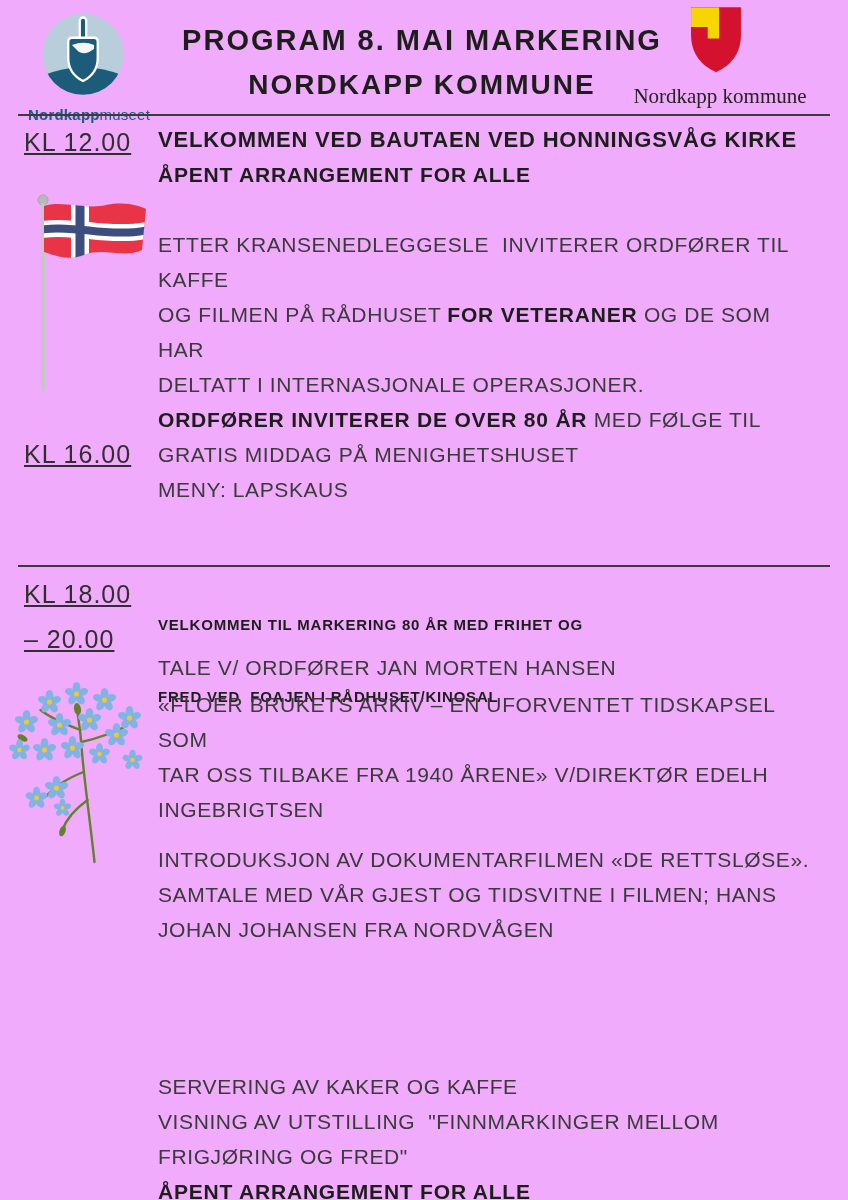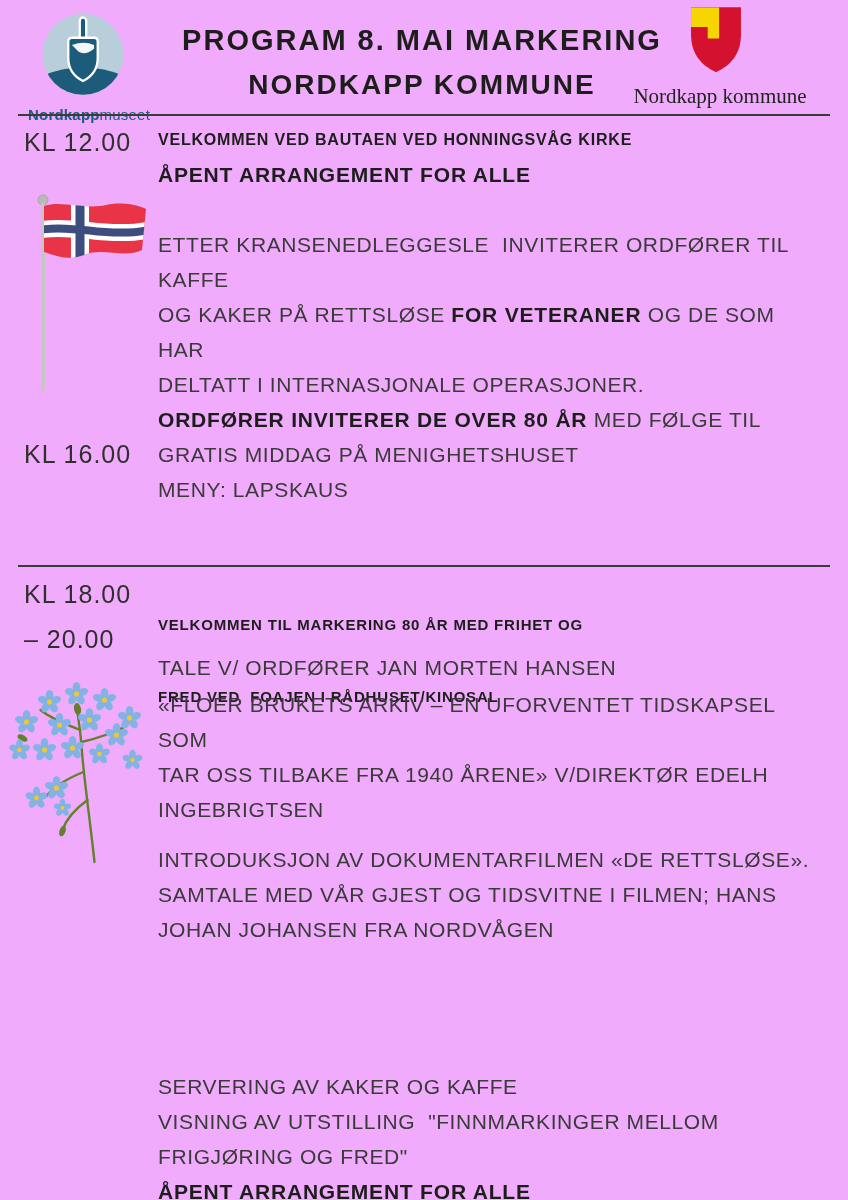--- a/index.html
+++ b/index.html
@@ -18,30 +18,30 @@
   .title-block{position:absolute;left:152px;top:24px;width:540px;text-align:center;color:#1d1d1b;}
   .title-l1{font-size:29px;font-weight:700;letter-spacing:2px;white-space:nowrap;}
   .title-l2{font-size:28px;font-weight:700;letter-spacing:2px;margin-top:12px;white-space:nowrap;}
   .crest{position:absolute;left:690px;top:6px;}
   .kommune-name{position:absolute;left:612px;top:84px;width:216px;text-align:center;
     font-family:"Liberation Serif",serif;font-size:21px;color:#23231f;white-space:nowrap;}
   .rule{position:absolute;left:18px;width:812px;height:2px;background:#3b3b3b;}
   .rule1{top:114px;}
   .rule2{top:565px;}
   
-  .time{position:absolute;left:24px;font-size:25px;letter-spacing:1px;color:#2f2f2d;white-space:nowrap;}
+  .time{position:absolute;left:24px;font-size:25px;letter-spacing:1px;color:#2f2f2d;white-space:nowrap;text-decoration:underline;}
   .t12{top:128px;}
   .t16{top:440px;}
   .t18{top:580px;}
   .t20{top:625px;}
   
   .block{position:absolute;left:158px;width:665px;}
   .line{line-height:35px;font-size:21px;letter-spacing:.6px;white-space:pre-wrap;}
   .line .b,.line.b{font-weight:700;color:#1d1d1b;letter-spacing:.8px;}
-  .hline{line-height:35px;font-size:16px;font-weight:700;color:#1d1d1b;letter-spacing:.8px;white-space:pre-wrap;}
+  .hline{line-height:35px;font-size:22px;font-weight:700;color:#1d1d1b;letter-spacing:.8px;white-space:pre-wrap;}
   .gap{height:35px;}
   .block1{top:122px;}
   .block2{top:402px;}
   .block3h{top:572px;}
   .block3h .hline{line-height:39px;font-size:15px;margin-top:33px;}
   .block3sub{top:650px;}
   .para1{top:687px;}
   .para2{top:842px;}
   .para3{top:1021px;margin-top:48px;}
   
@@ -171,21 +171,21 @@
       <circle cx="58" cy="128" r="2"></circle>
     </g>
   </svg>
 
   <div class="time t12">KL 12.00</div>
   <div class="block block1">
     <div class="hline">VELKOMMEN VED BAUTAEN VED HONNINGSVÅG KIRKE</div>
     <div class="line b">ÅPENT ARRANGEMENT FOR ALLE</div>
     <div class="gap"></div>
     <div class="line">ETTER KRANSENEDLEGGESLE  INVITERER ORDFØRER TIL KAFFE</div>
-    <div class="line"><span>OG KAKER PÅ RETTSLØSE </span><span class="b">FOR VETERANER</span><span> OG DE SOM HAR</span></div>
+    <div class="line"><span>OG FILMEN PÅ RÅDHUSET </span><span class="b">FOR VETERANER</span><span> OG DE SOM HAR</span></div>
     <div class="line">DELTATT I INTERNASJONALE OPERASJONER.</div>
   </div>
 
   <div class="time t16">KL 16.00</div>
   <div class="block block2">
     <div class="line"><span class="b">ORDFØRER INVITERER DE OVER 80 ÅR</span><span> MED FØLGE TIL</span></div>
     <div class="line">GRATIS MIDDAG PÅ MENIGHETSHUSET</div>
     <div class="line">MENY: LAPSKAUS</div>
   </div>
 

